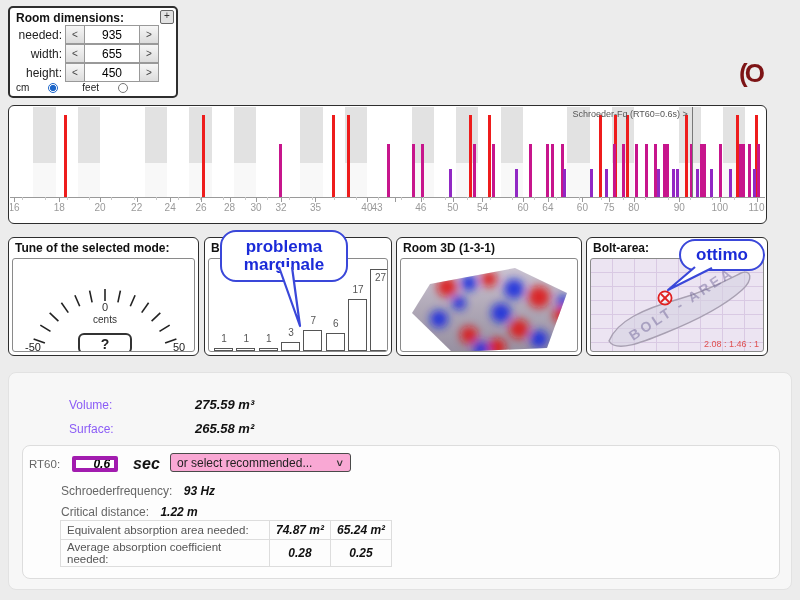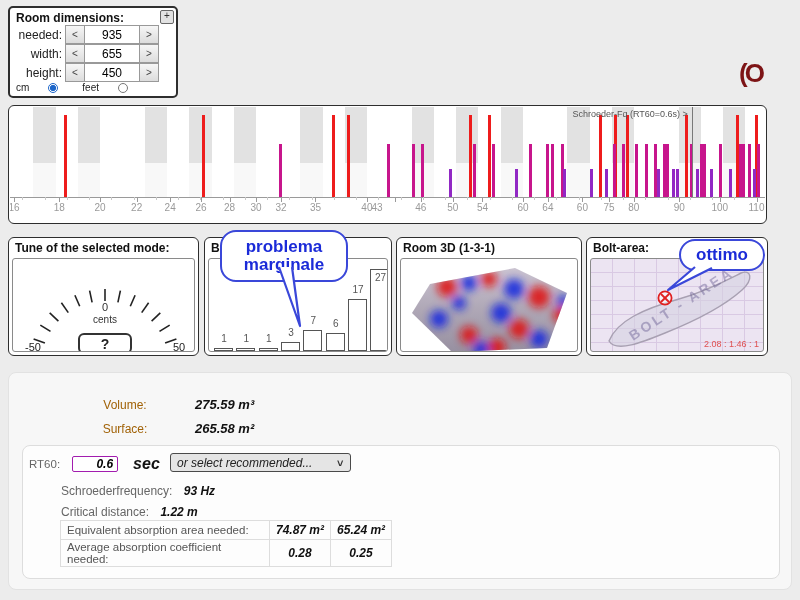--- a/index.html
+++ b/index.html
@@ -57,31 +57,31 @@
           display:flex;align-items:center;justify-content:center;box-sizing:border-box;}
   #bubble1{left:220px;top:230px;width:128px;height:52px;}
   #bubble2{left:679px;top:239px;width:86px;height:32px;}
   #tails{position:absolute;left:0;top:0;z-index:12;pointer-events:none;}
 
   
   #bottom{left:8px;top:372px;width:784px;height:218px;background:#f7f7f7;border:1px solid #e2e2e2;
           border-radius:8px;box-sizing:border-box;}
   #bottom .sectitle{font-weight:bold;font-size:12.5px;color:#2b2b2b;padding:10px 0 0 10px;}
   .kvrow{position:absolute;left:60px;display:flex;align-items:baseline;font-size:12px;}
-  .kvrow .k{width:112px;text-align:center;color:#a16207;}
+  .kvrow .k{width:112px;text-align:left;color:#8b5cf6;}
   .val{font-weight:bold;font-style:italic;color:#111;}
   .kvrow .v{margin-left:14px;font-size:13px;}
   #innerwhite{position:absolute;left:13px;top:72px;width:758px;height:134px;background:#fdfdfd;
               border:1px solid #ddd;border-radius:8px;box-sizing:border-box;}
   #rt60row{position:absolute;left:6px;top:9px;display:flex;align-items:center;font-size:11.5px;color:#666;}
-  #rt60input{width:46px;height:16px;box-sizing:border-box;border:1px solid #a21caf;border-radius:2px;margin-left:12px;
+  #rt60input{width:46px;height:16px;box-sizing:border-box;border:4px solid #a21caf;border-radius:2px;margin-left:12px;
              text-align:right;font-size:12px;font-weight:bold;font-style:italic;font-family:inherit;padding:0 4px 0 0;}
   #rt60sec{margin-left:15px;font-size:16px;}
   #rtselect{position:absolute;left:147px;top:7px;width:181px;height:19px;border:1.5px solid #4a4a4a;border-radius:3px;
-            background:#e5e5e5;font-size:12px;color:#222;display:flex;align-items:center;padding-left:6px;box-sizing:border-box;font-style:italic;}
+            background:#f9a8d4;font-size:12px;color:#222;display:flex;align-items:center;padding-left:6px;box-sizing:border-box;}
   #rtselect .chev{position:absolute;right:7px;font-size:11px;font-weight:bold;color:#333;}
   .srow{position:absolute;left:38px;font-size:12px;color:#666;}
   .srow .val{margin-left:8px;}
   #abstable{position:absolute;left:37px;top:74px;border-collapse:collapse;font-size:11.5px;}
   #abstable td,#abstable th{border:1px solid #ddd;padding:1px 6px;height:16px;}
   #abstable th{font-weight:normal;color:#777;width:56px;text-align:center;}
   #abstable td.lbl{color:#555;width:196px;}
   #abstable td.num{text-align:center;font-weight:bold;font-style:italic;font-size:12px;color:#111;}
 </style>
 </head>

